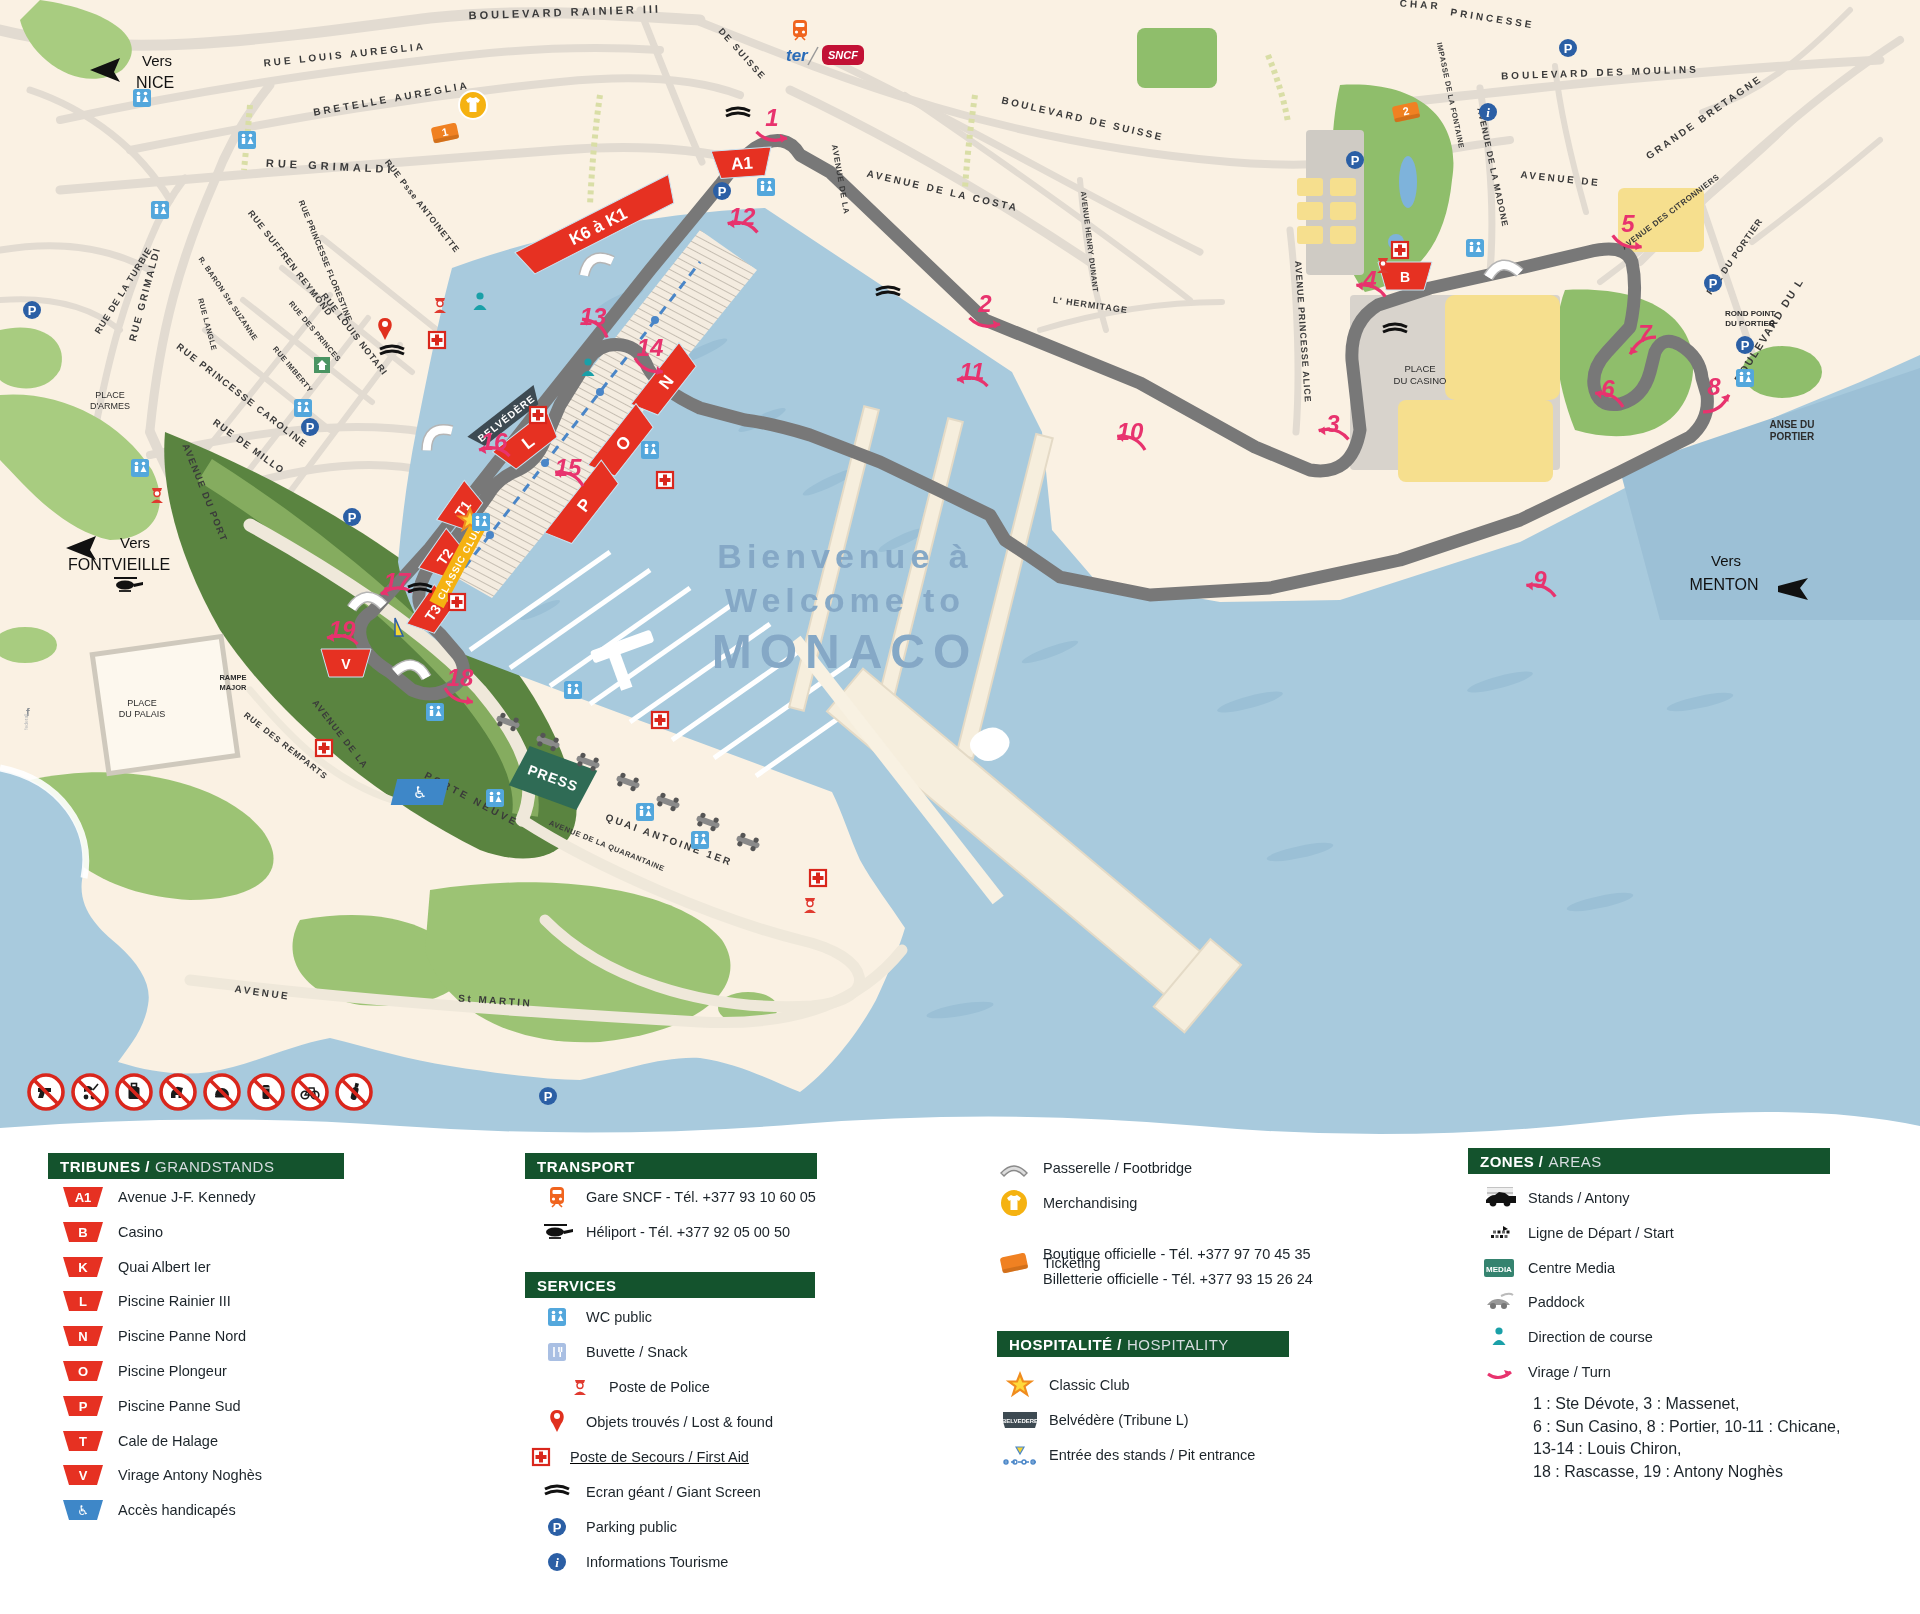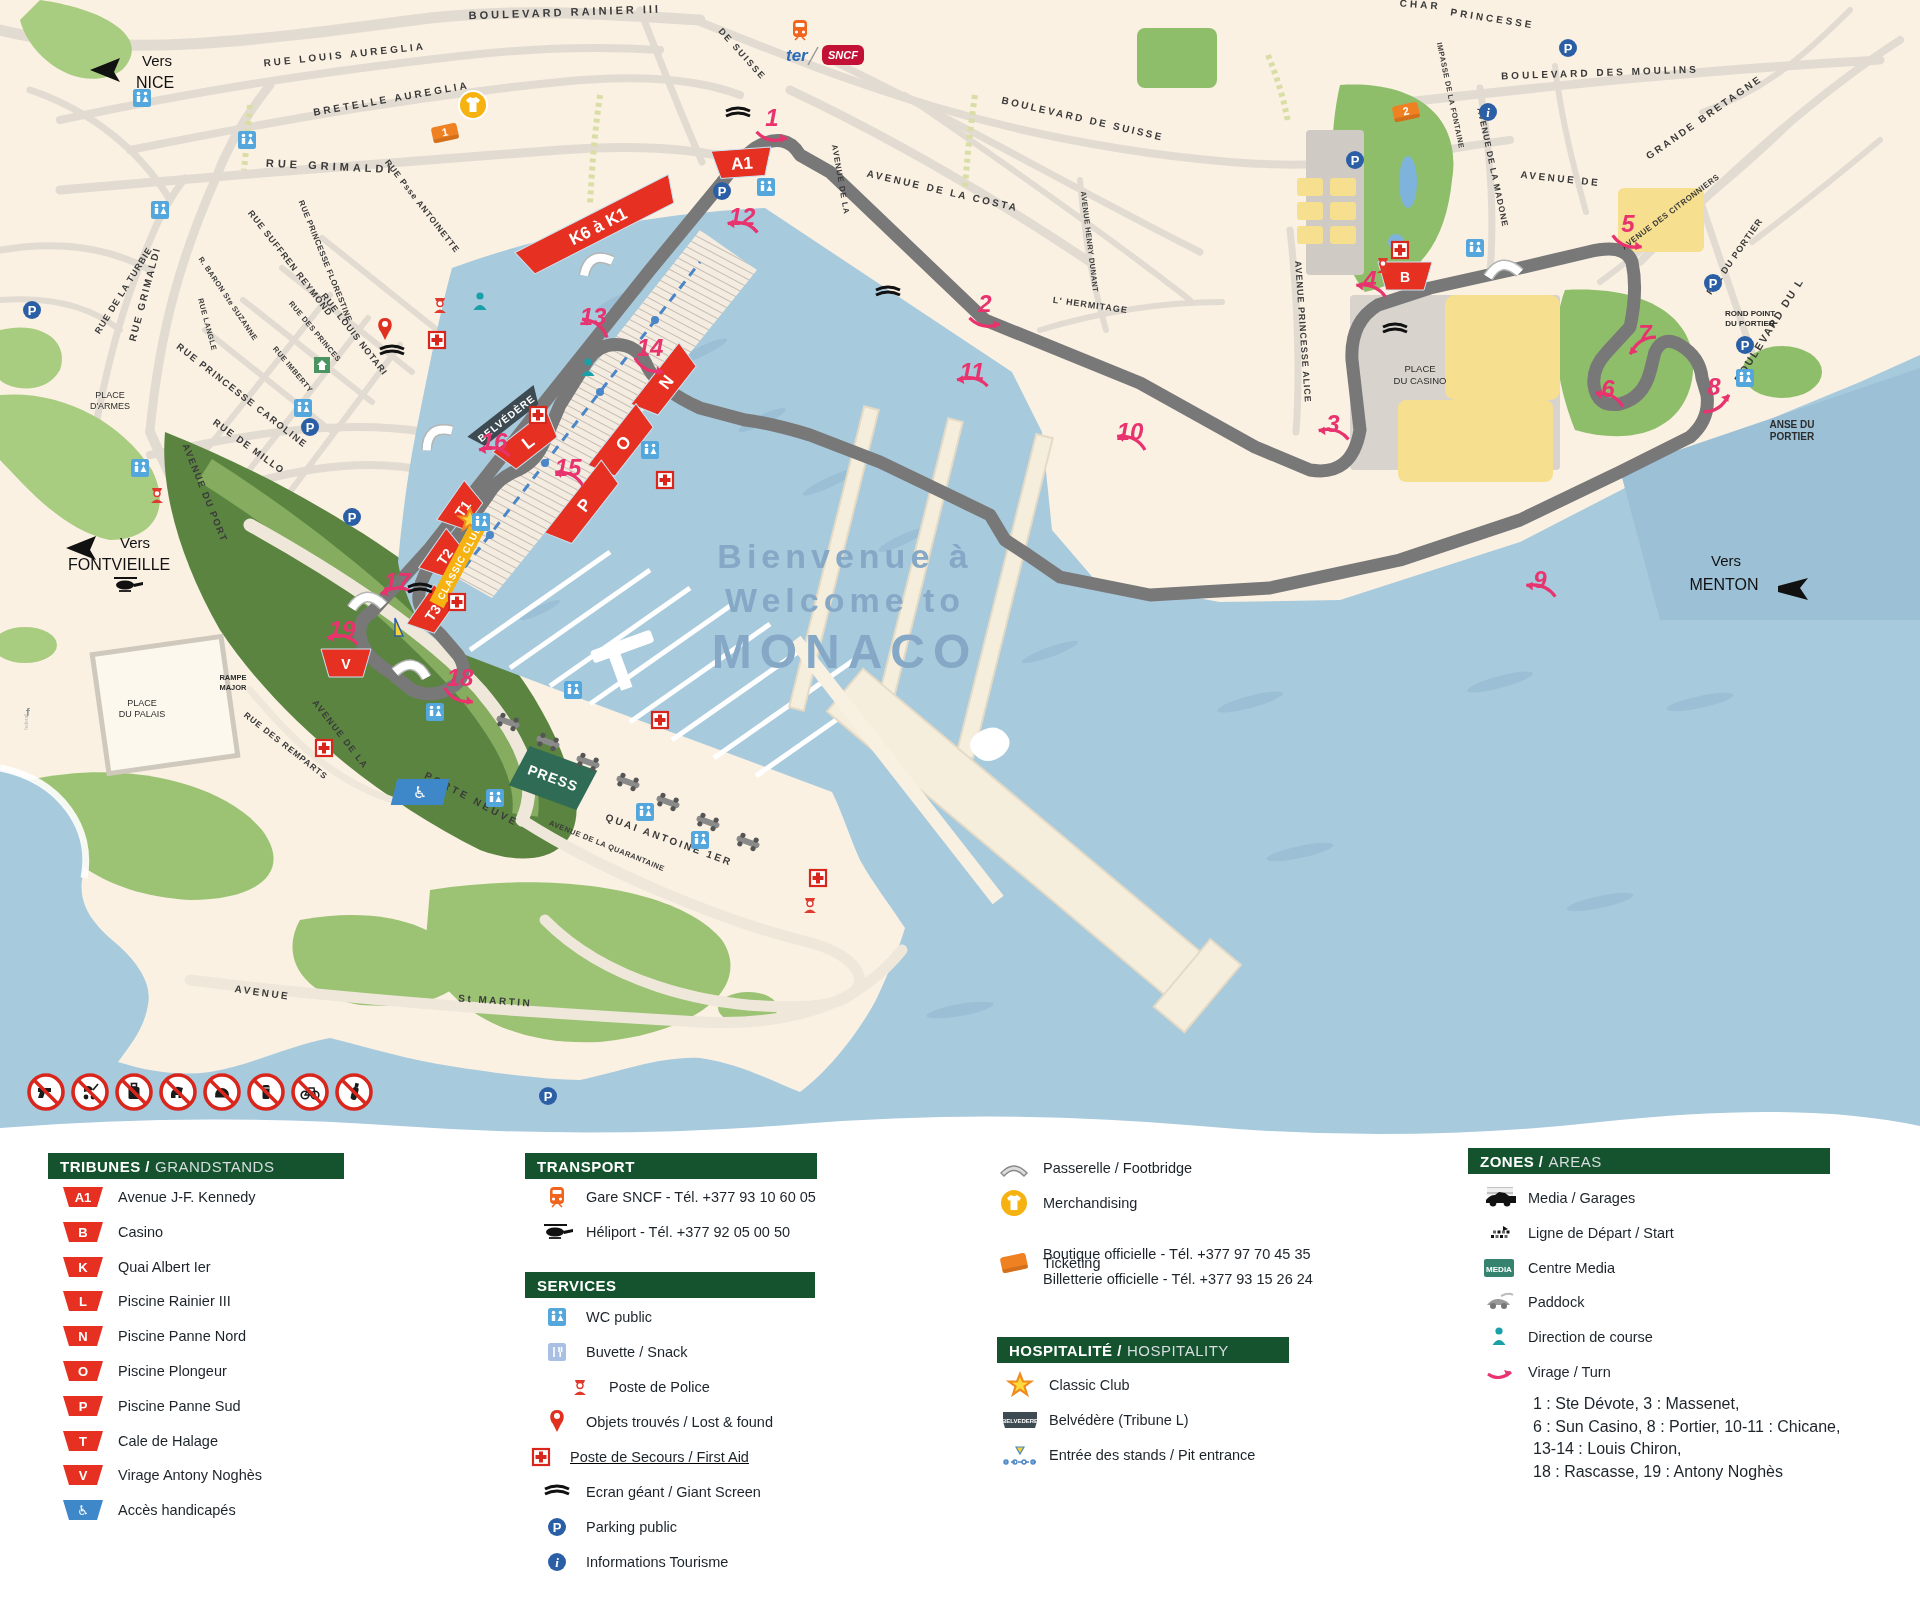--- a/index.html
+++ b/index.html
@@ -1143,21 +1143,21 @@
           <g>
             <g transform="translate(0,0) rotate(-12)">
               <rect x="-13" y="-8" width="26" height="16" rx="3" fill="#f08122"></rect>
               <rect x="-13" y="4" width="26" height="4" rx="2" fill="#b35f14" opacity="0.5"></rect>
             </g>
           </g>
         </svg>
         <span class="lg-label">Ticketing</span>
       </div>
       <div class="lg-sub" style="left: 1043px; top: 121px;">Billetterie officielle - Tél. +377 93 15 26 24</div>
-      <div class="lg-bar" style="left: 997px; top: 187px; width: 292px;">
+      <div class="lg-bar" style="left: 997px; top: 181px; width: 292px;">
         <span>HOSPITALITÉ /</span>
         <span class="t2">HOSPITALITY</span>
       </div>
       <div class="lg-row" style="left: 1003px; top: 222px;">
         <svg width="34" height="30" viewBox="-17 -15 34 30">
           <g>
             <path d="M0,-11 L3,-3.5 L11,-3.5 L4.5,1.5 L7,9.5 L0,4.5 L-7,9.5 L-4.5,1.5 L-11,-3.5 L-3,-3.5 Z" fill="#ffd93b" stroke="#f08c1e" stroke-width="2.2"></path>
           </g>
         </svg>
         <span class="lg-label">Classic Club</span>
@@ -1190,21 +1190,21 @@
       </div>
       <div class="lg-row" style="left: 1482px; top: 35px;">
         <svg width="34" height="30" viewBox="-17 -15 34 30">
           <g>
             <rect x="-12" y="-11" width="26" height="9" fill="url(#garage)"></rect>
             <path d="M-13,2 q4,-5 9,-5 l4,-3 6,1 4,3 8,0 4,4 -2,3 -33,0 z" fill="#111"></path>
             <circle cx="-6" cy="5" r="3.4" fill="#111"></circle>
             <circle cx="8" cy="5" r="3.4" fill="#111"></circle>
           </g>
         </svg>
-        <span class="lg-label">Media / Garages</span>
+        <span class="lg-label">Stands / Antony</span>
       </div>
       <div class="lg-row" style="left: 1482px; top: 69.8px;">
         <svg width="34" height="30" viewBox="-17 -15 34 30">
           <g>
             <rect x="-8" y="2" width="3" height="3" fill="#111"></rect>
             <rect x="-6" y="-2.5" width="3" height="3" fill="#666"></rect>
             <rect x="-3.5" y="2" width="3" height="3" fill="#666"></rect>
             <rect x="-1.5" y="-2.5" width="3" height="3" fill="#111"></rect>
             <rect x="1" y="2" width="3" height="3" fill="#111"></rect>
             <rect x="3" y="-2.5" width="3" height="3" fill="#666"></rect>

